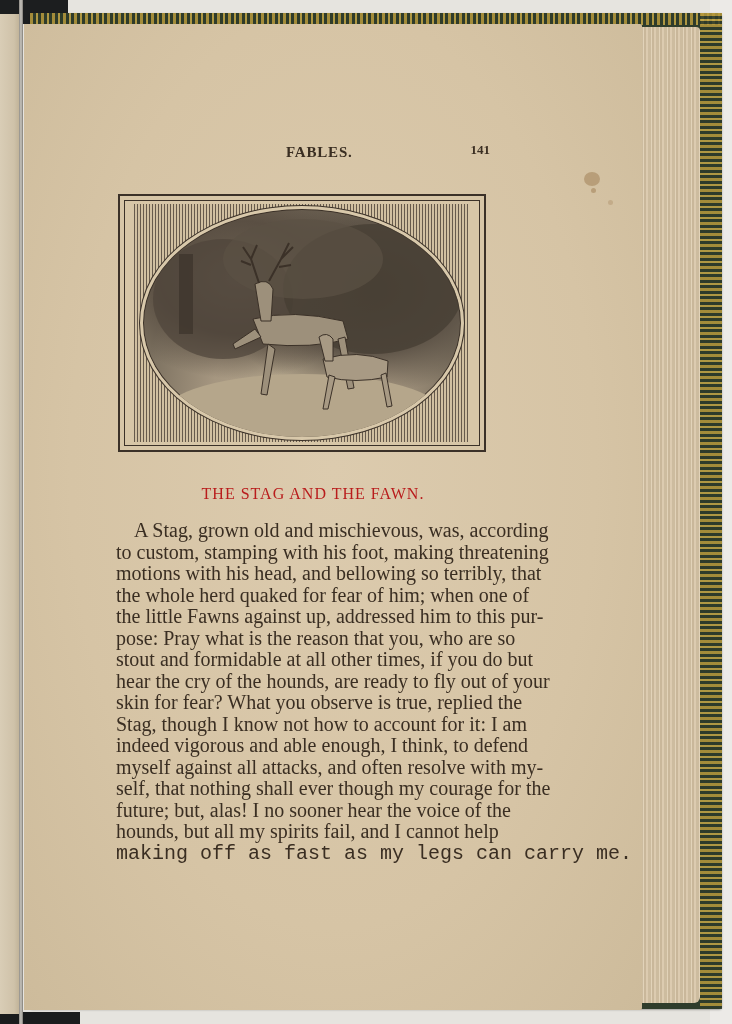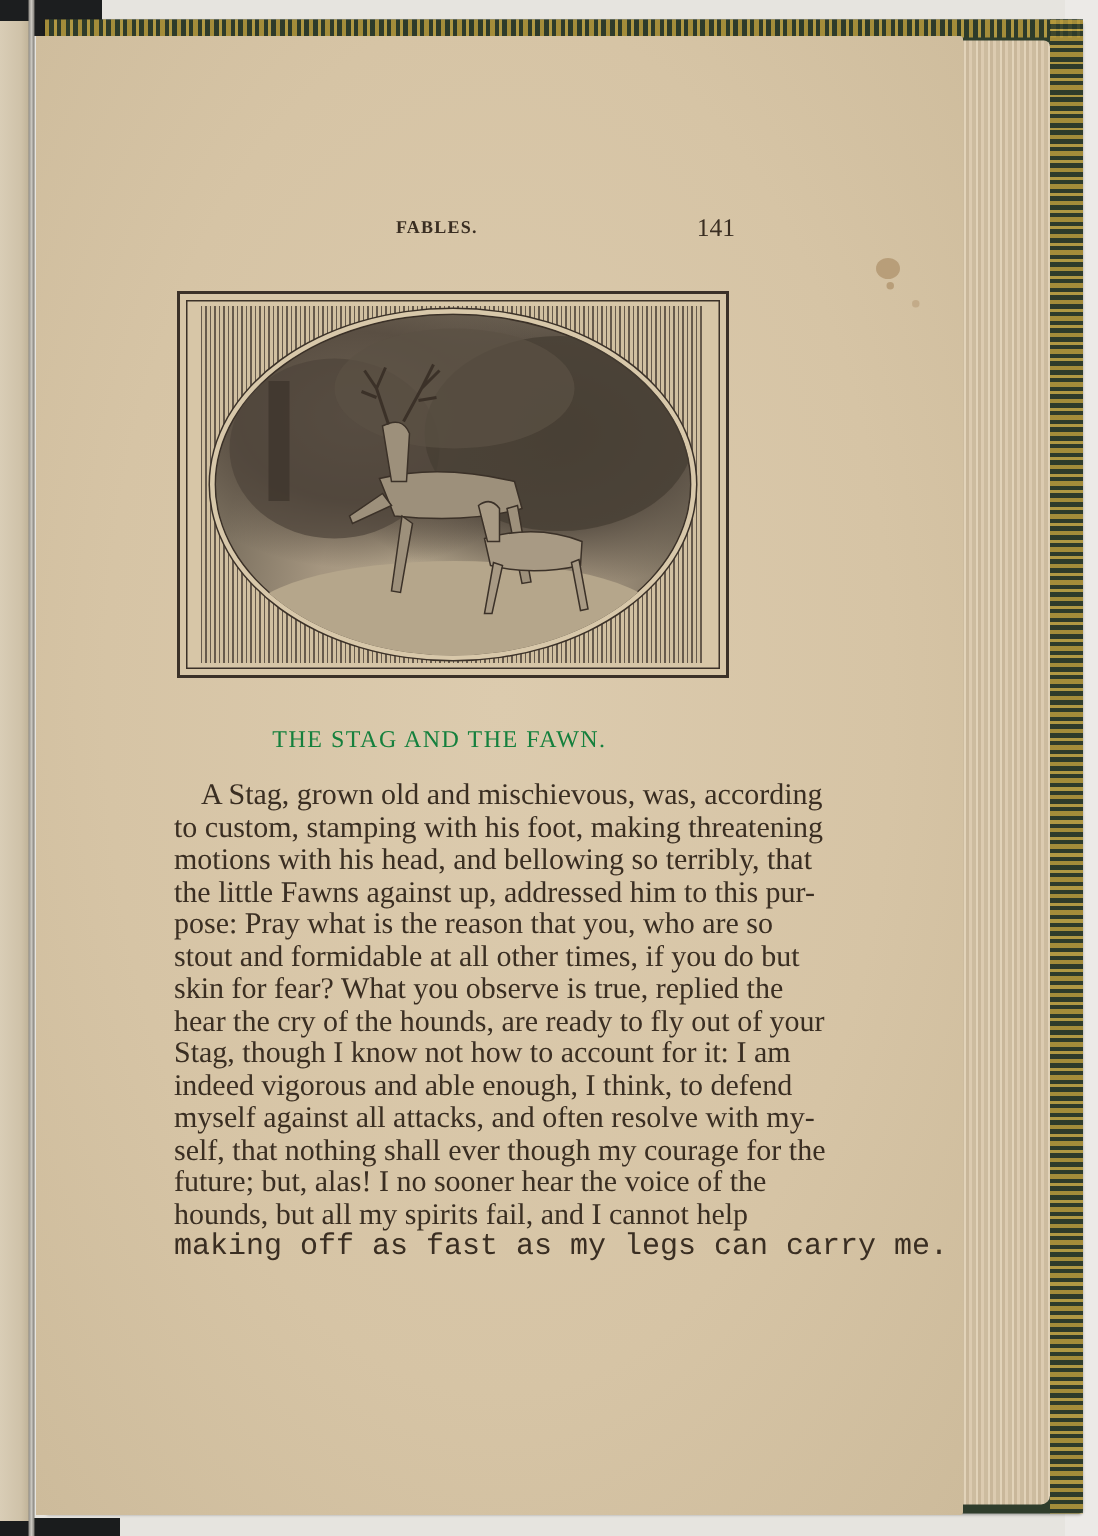--- a/index.html
+++ b/index.html
@@ -53,22 +53,22 @@
       position: absolute; left: 24px; top: 24px; width: 618px; height: 986px;
       background: radial-gradient(ellipse at 50% 45%, #dccbae 0%, #d6c4a5 60%, #cdbb9b 100%);
       border-radius: 0 2px 2px 0;
     }
     .foxing { position: absolute; border-radius: 50%; background: rgba(150,115,70,0.45); }
 
     .running-head {
       position: absolute; left: 250px; top: 142px; width: 240px; height: 20px;
       color: #3a2e22;
     }
-    .rh-title { position: absolute; left: 14px; top: 2px; font-size: 12px; letter-spacing: 0.8px; font-weight: bold; }
-    .rh-page { position: absolute; right: 0; top: 0; font-size: 17px; }
+    .rh-title { position: absolute; left: 36px; top: 2px; font-size: 15px; letter-spacing: 0.8px; font-weight: bold; }
+    .rh-page { position: absolute; right: 0; top: 0; font-size: 13px; font-weight: bold; }
 
     
     .plate {
       position: absolute; left: 118px; top: 194px; width: 368px; height: 258px;
       border: 2px solid #3b3128; box-sizing: border-box;
       background: #d7c6a7;
     }
     .plate-inner {
       position: absolute; left: 4px; top: 4px; right: 4px; bottom: 4px;
       border: 1px solid #3b3128;
@@ -85,22 +85,22 @@
       background:
         radial-gradient(ellipse at 30% 30%, #6b6052 0%, #5a4f43 25%, transparent 45%),
         radial-gradient(ellipse at 70% 35%, #4f463b 0%, #5d5347 30%, transparent 50%),
         radial-gradient(ellipse at 50% 85%, #b7a98f 0%, #a59680 40%, transparent 70%),
         #7b705f;
       overflow: hidden;
     }
     .plate-oval svg { position: absolute; left: 0; top: 0; }
 
     .story-title {
-      position: absolute; left: 8px; top: 485px; width: 570px; text-align: center;
-      font-size: 16px; letter-spacing: 1px; color: #15803d;
+      position: absolute; left: 28px; top: 485px; width: 570px; text-align: center;
+      font-size: 16px; letter-spacing: 1px; color: #b91c1c;
     }
     .story-body {
       position: absolute; left: 116px; top: 520px; width: 378px;
       font-size: 20px; line-height: 21.5px; color: #3a2e22;
     }
     .story-line { display: block; white-space: nowrap; text-align: justify; text-align-last: justify; height: 21.5px; }
     .story-line.first { text-indent: 18px; }
     .story-line.last { text-align-last: left; font-family: Liberation Mono, monospace; }
   </style>
 </head>
@@ -166,25 +166,26 @@
     </svg>
   </div>
 </div>
 
 <div class="story-title">THE STAG AND THE FAWN.</div>
 
 <div class="story-body">
   <span class="story-line first">A Stag, grown old and mischievous, was, according</span>
   <span class="story-line">to custom, stamping with his foot, making threatening</span>
   <span class="story-line">motions with his head, and bellowing so terribly, that</span>
+  <span class="story-line">the whole herd quaked for fear of him; when one of</span>
   <span class="story-line">the little Fawns against up, addressed him to this pur-</span>
   <span class="story-line">pose: Pray what is the reason that you, who are so</span>
   <span class="story-line">stout and formidable at all other times, if you do but</span>
+  <span class="story-line">hear the cry of the hounds, are ready to fly out of your</span>
   <span class="story-line">skin for fear? What you observe is true, replied the</span>
-  <span class="story-line">hear the cry of the hounds, are ready to fly out of your</span>
   <span class="story-line">Stag, though I know not how to account for it: I am</span>
   <span class="story-line">indeed vigorous and able enough, I think, to defend</span>
   <span class="story-line">myself against all attacks, and often resolve with my-</span>
   <span class="story-line">self, that nothing shall ever though my courage for the</span>
   <span class="story-line">future; but, alas! I no sooner hear the voice of the</span>
   <span class="story-line">hounds, but all my spirits fail, and I cannot help</span>
   <span class="story-line last">making off as fast as my legs can carry me.</span>
 </div>
 
 </body></html>

